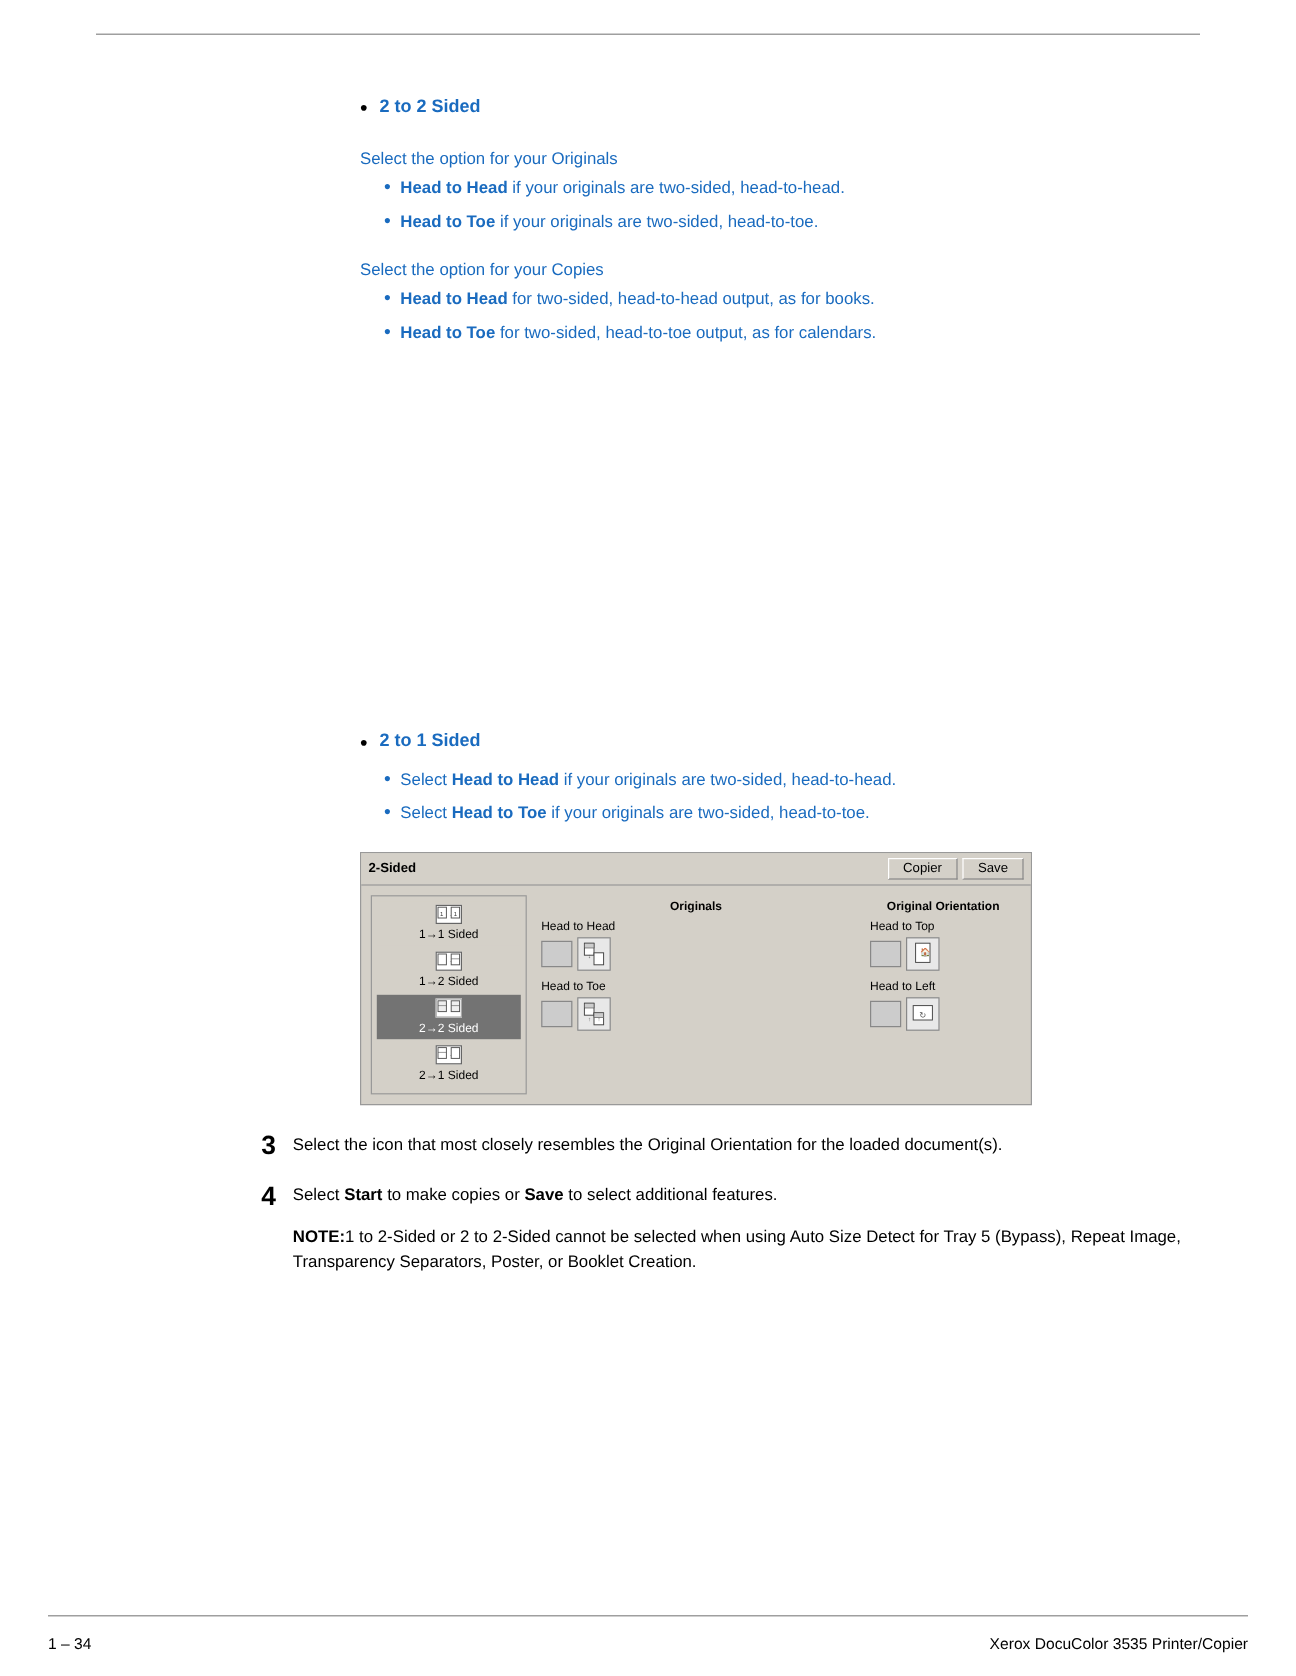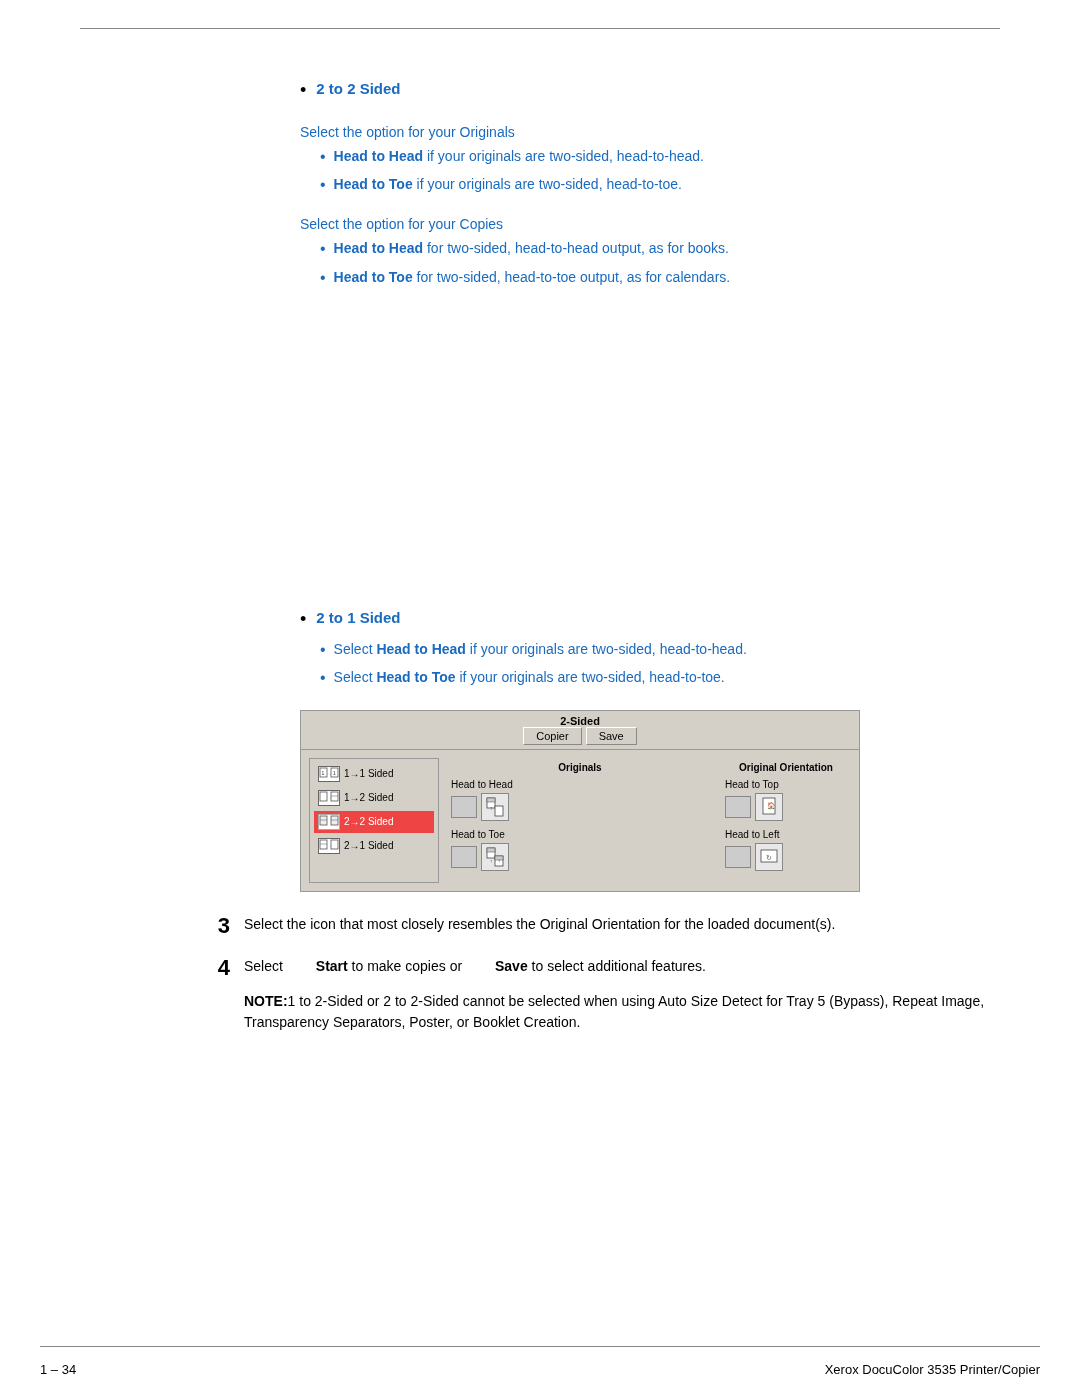--- a/index.html
+++ b/index.html
@@ -116,21 +116,20 @@
       font-size: 11px;
     }
 
     .dialog-titlebar {
       display: flex;
       justify-content: space-between;
       align-items: center;
       background: #d4d0c8;
       padding: 4px 6px;
       border-bottom: 1px solid #999;
-      flex-direction: column;
     }
 
     .dialog-title-text {
       font-size: 11px;
       font-weight: bold;
       color: #000;
     }
 
     .dialog-buttons {
       display: flex;
@@ -162,24 +161,25 @@
 
     .dialog-option-row {
       display: flex;
       align-items: center;
       padding: 3px 4px;
       margin-bottom: 2px;
       background: #d4d0c8;
       cursor: pointer;
       font-size: 10px;
       gap: 4px;
+      flex-direction: column;
     }
 
     .dialog-option-row.selected {
-      background: #ef4444;
+      background: #737373;
       color: #fff;
     }
 
     .option-icon {
       width: 22px;
       height: 16px;
       border: 1px solid #666;
       background: #fff;
       display: inline-flex;
       align-items: center;
@@ -239,21 +239,20 @@
     }
 
     .step-text {
       font-size: 14px;
       line-height: 1.5;
       padding-top: 2px;
     }
 
     .step-text strong {
       font-weight: bold;
-      margin-left: 29px;
     }
 
     .note-section {
       padding-left: 204px;
       margin-top: 8px;
     }
 
     .note-text {
       font-size: 14px;
       line-height: 1.55;

